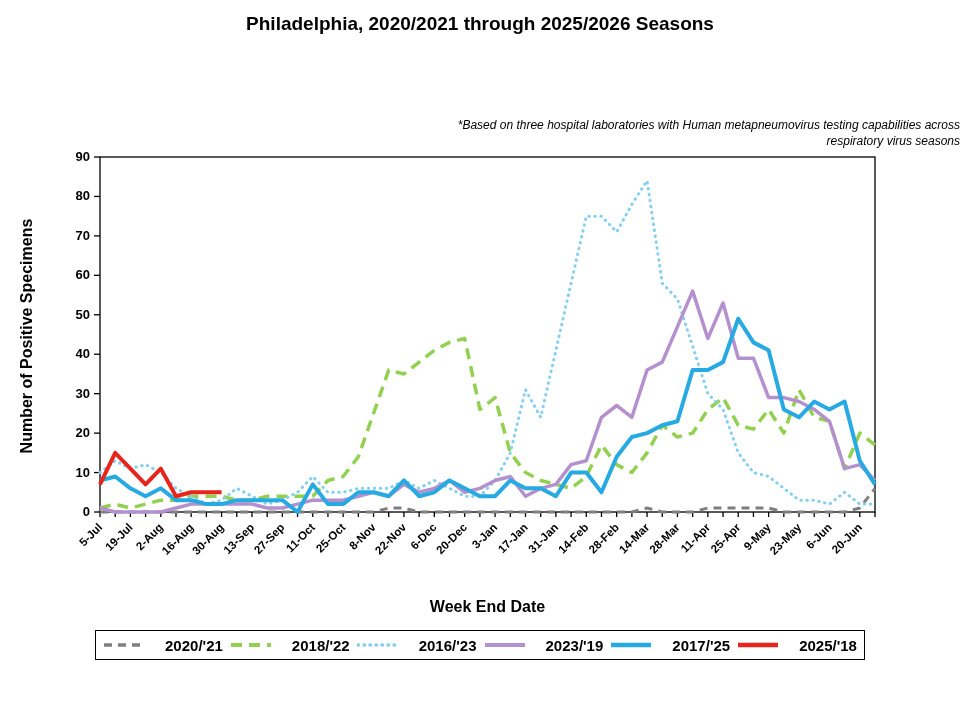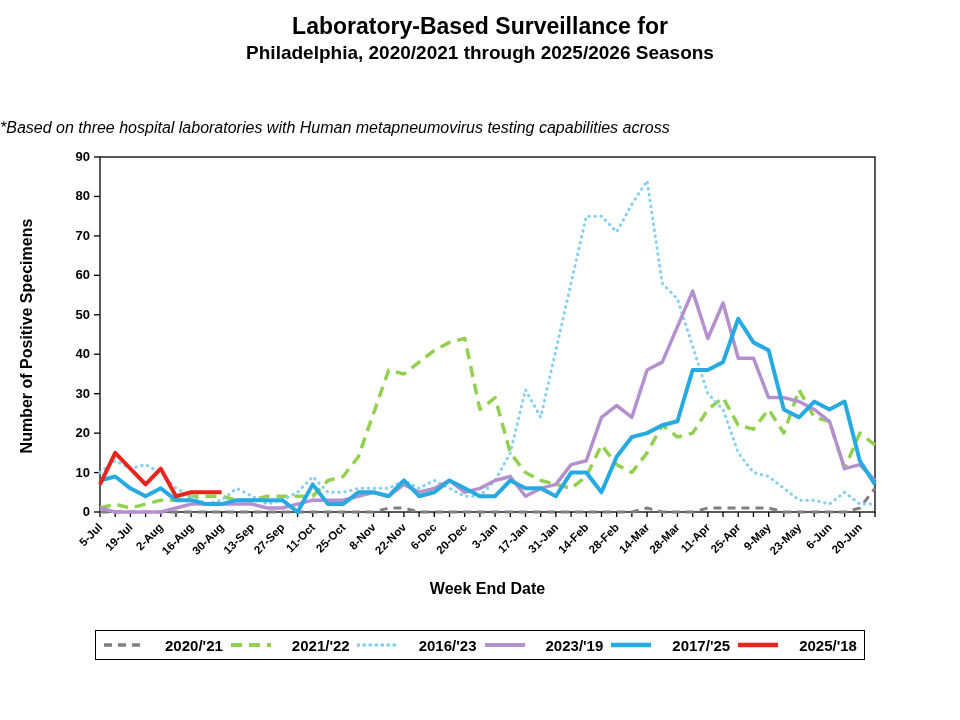--- a/index.html
+++ b/index.html
@@ -1,37 +1,37 @@
 <!DOCTYPE html>
 <html><head>
 <meta charset="utf-8">
 <style>
   html,body{margin:0;padding:0;background:#fff;}
   body{width:960px;height:720px;position:relative;font-family:"Liberation Sans",sans-serif;color:#000;overflow:hidden;}
   .title-block{position:absolute;top:12px;left:0;width:960px;text-align:center;line-height:1.28;}
   .title-l1,.title-l2{font-size:23px;font-weight:bold;}
   .title-l3{font-size:19px;font-weight:bold;margin-top:0;}
-  .subtitle{position:absolute;top:117px;left:0;width:960px;text-align:left;font-style:italic;font-size:16px;line-height:1.35;}
+  .subtitle{position:absolute;top:117px;left:0;width:960px;text-align:right;font-style:italic;font-size:12px;line-height:1.35;}
   #chart{position:absolute;left:0;top:0;}
-  .xaxis-title{position:absolute;top:580px;left:100px;width:775px;text-align:center;font-size:16px;font-weight:bold;}
+  .xaxis-title{position:absolute;top:598px;left:100px;width:775px;text-align:center;font-size:16px;font-weight:bold;}
   .yaxis-title{position:absolute;left:-118px;top:327px;width:290px;text-align:center;font-size:16px;font-weight:bold;transform:rotate(-90deg);}
   .legend{position:absolute;left:95px;top:630px;width:770px;height:30px;border:1.3px solid #000;box-sizing:border-box;display:flex;align-items:center;justify-content:space-evenly;}
   .legend-item{display:flex;align-items:center;gap:20px;}
   .legend-label{font-size:15px;font-weight:bold;}
 </style>
 </head>
 <body>
 
 <div class="title-block">
-  <div class="title-l1">Laboratory-Based Surveillance for</div>
   <div class="title-l3">Philadelphia, 2020/2021 through 2025/2026 Seasons</div>
 </div>
 
 <div class="subtitle">
   <div>*Based on three hospital laboratories with Human metapneumovirus testing capabilities across</div>
+  <div>respiratory virus seasons</div>
 </div>
 
 <svg id="chart" width="960" height="720">
     <rect x="100" y="157" width="775" height="355" fill="none" stroke="#000" stroke-width="1.3"></rect>
     <line x1="94" y1="512" x2="100" y2="512" stroke="#000" stroke-width="1.3"></line>
     <text x="90" y="516" text-anchor="end" font-size="13" font-weight="bold" font-family="Liberation Sans, sans-serif">0</text>
     <line x1="94" y1="472.55555555555554" x2="100" y2="472.55555555555554" stroke="#000" stroke-width="1.3"></line>
     <text x="90" y="476.55555555555554" text-anchor="end" font-size="13" font-weight="bold" font-family="Liberation Sans, sans-serif">10</text>
     <line x1="94" y1="433.1111111111111" x2="100" y2="433.1111111111111" stroke="#000" stroke-width="1.3"></line>
     <text x="90" y="437.1111111111111" text-anchor="end" font-size="13" font-weight="bold" font-family="Liberation Sans, sans-serif">20</text>
@@ -142,21 +142,21 @@
     <div class="legend-item">
       <svg width="42" height="10">
         <line x1="1" y1="5" x2="41" y2="5" stroke="#7F7F7F" stroke-width="3.5" stroke-dasharray="8,6"></line>
       </svg>
       <span class="legend-label">2020/'21</span>
     </div>
     <div class="legend-item">
       <svg width="42" height="10">
         <line x1="1" y1="5" x2="41" y2="5" stroke="#92D050" stroke-width="4" stroke-dasharray="11,7"></line>
       </svg>
-      <span class="legend-label">2021/'22</span>
+      <span class="legend-label">2018/'22</span>
     </div>
     <div class="legend-item">
       <svg width="42" height="10">
         <line x1="1" y1="5" x2="41" y2="5" stroke="#85CFF1" stroke-width="3.5" stroke-dasharray="0.5,5.5" stroke-linecap="round"></line>
       </svg>
       <span class="legend-label">2016/'23</span>
     </div>
     <div class="legend-item">
       <svg width="42" height="10">
         <line x1="1" y1="5" x2="41" y2="5" stroke="#B491CE" stroke-width="4"></line>

